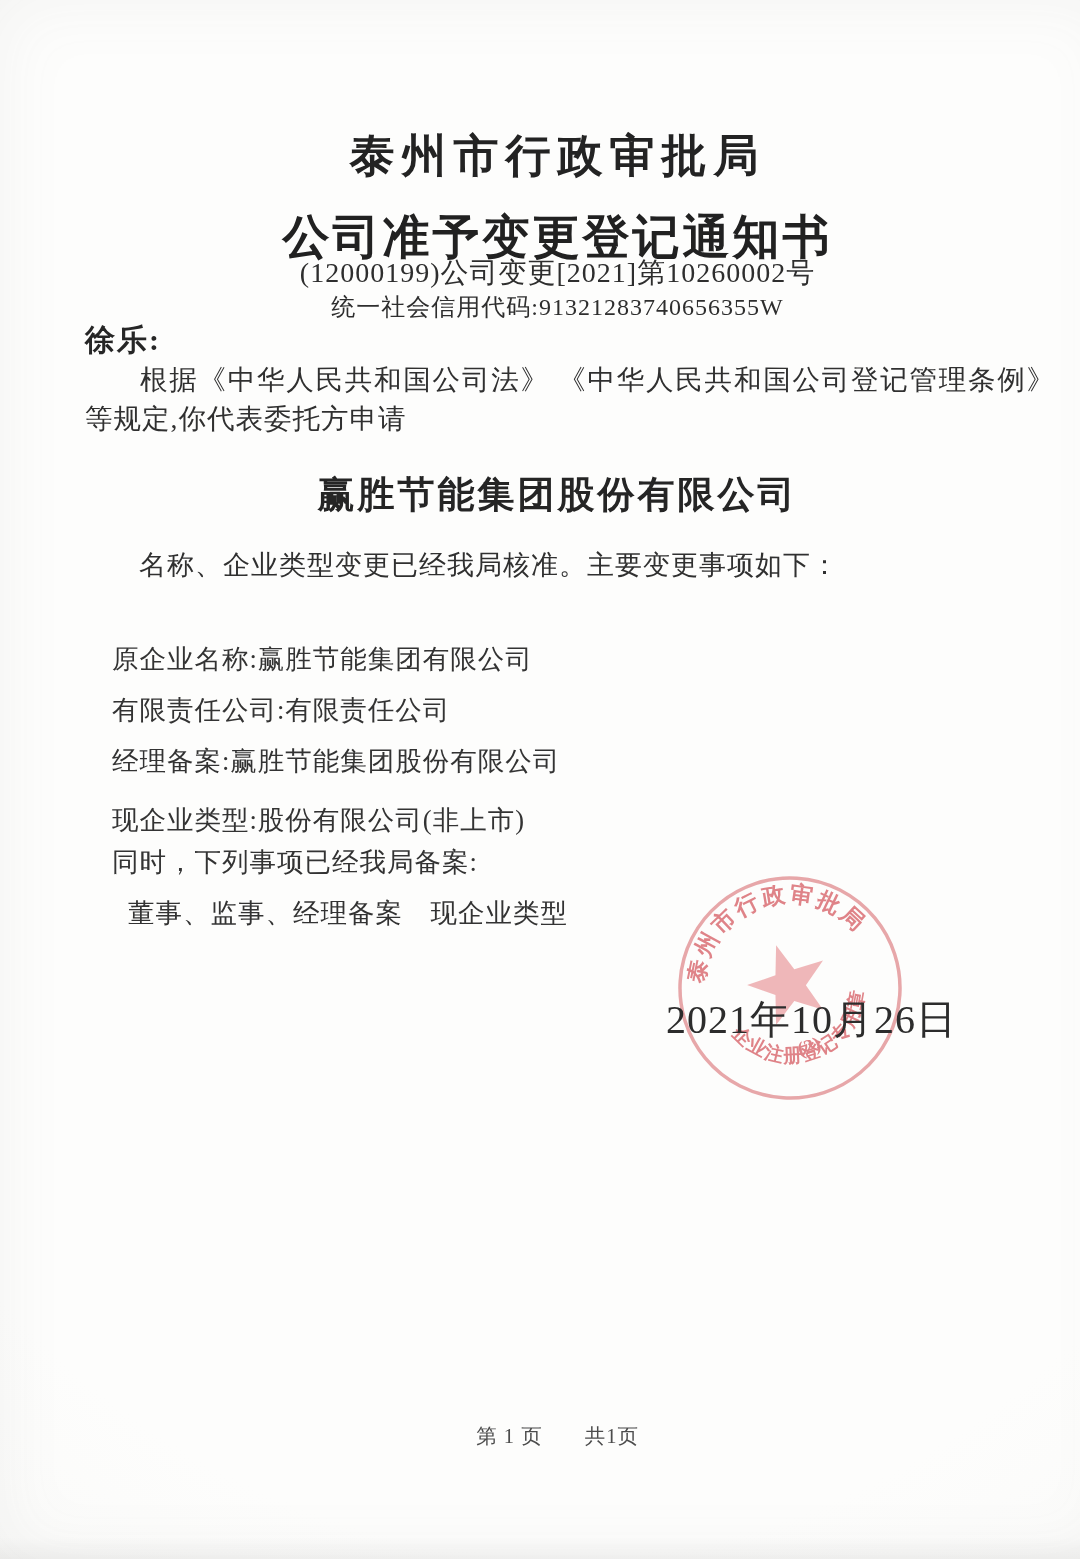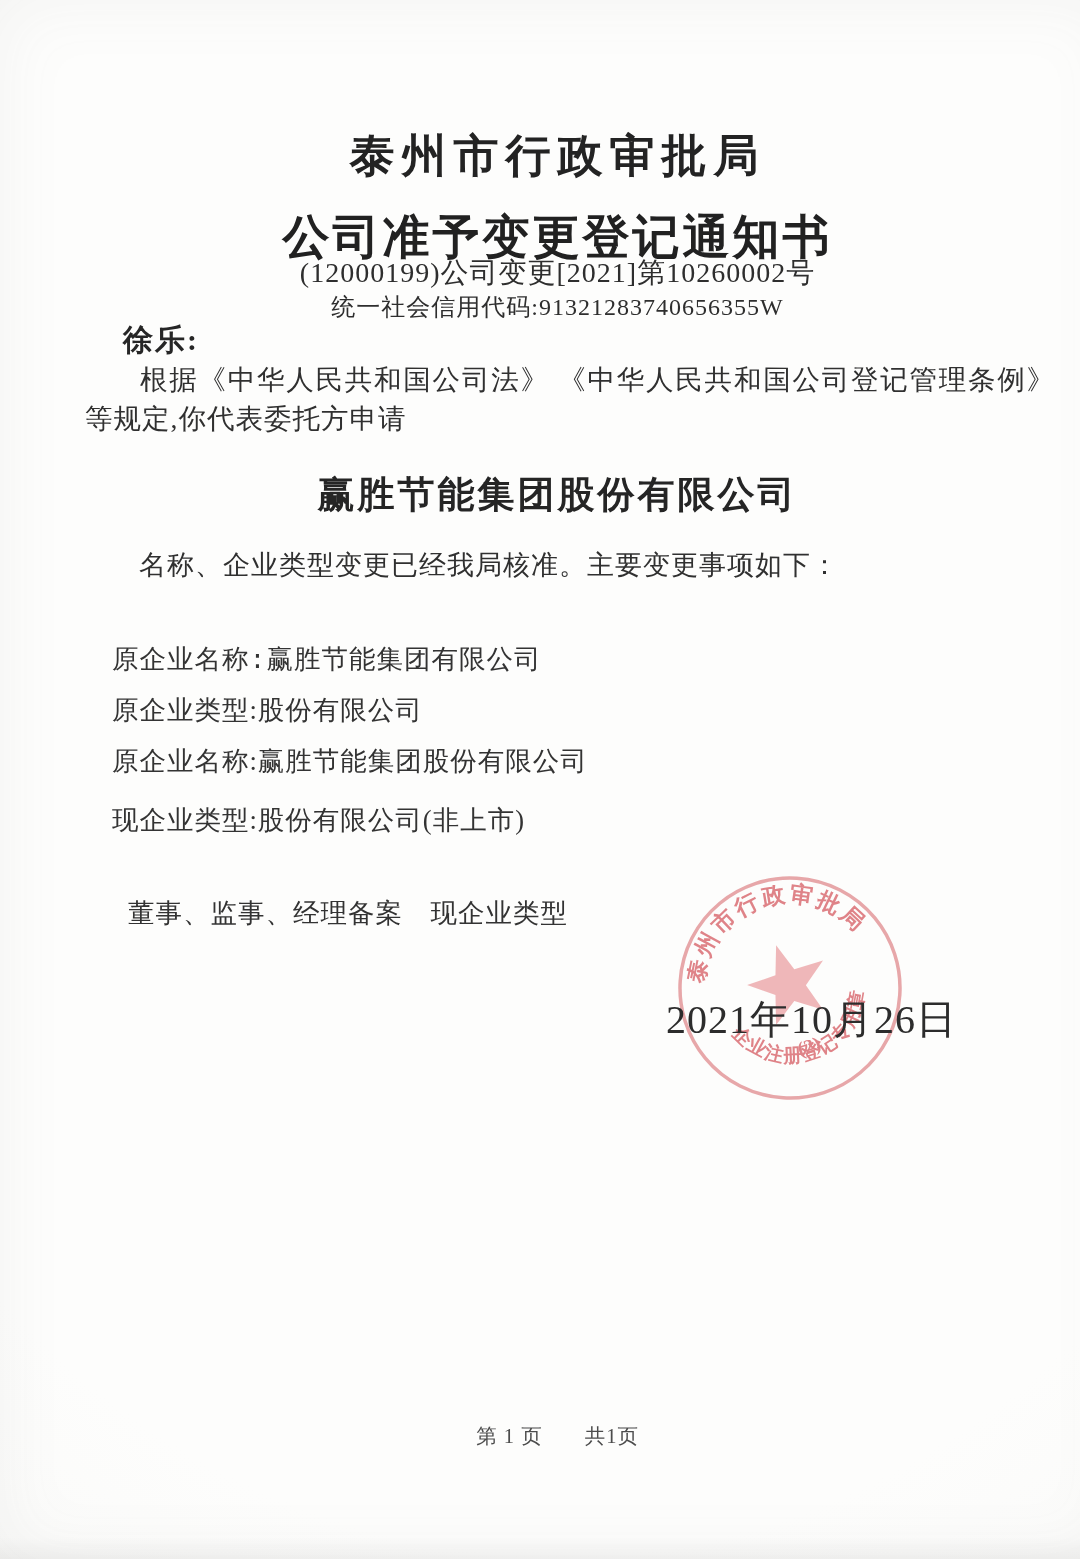--- a/index.html
+++ b/index.html
@@ -23,33 +23,33 @@
   .org-title{
     top:126px;font-family:"Liberation Sans","DejaVu Sans",sans-serif;
     font-weight:bold;font-size:45px;letter-spacing:7px;color:#232323;
   }
   .doc-title{
     top:206px;font-family:"Liberation Sans","DejaVu Sans",sans-serif;
     font-weight:bold;font-size:47px;letter-spacing:3px;color:#212121;
   }
   .doc-number{top:254px;font-size:28px;color:#2e2e2e;letter-spacing:1px;}
   .credit-code{top:291px;font-size:24px;color:#2e2e2e;letter-spacing:1px;}
-  .addressee{top:320px;left:85px;font-size:30px;font-weight:700;color:#262626;letter-spacing:2px;margin-left:38px;}
+  .addressee{top:320px;left:85px;font-size:30px;font-weight:700;color:#262626;letter-spacing:2px;}
   .intro{
     top:360px;left:85px;right:60px;
     font-size:27.5px;line-height:39px;text-indent:2em;
     text-align:justify;color:#303030;letter-spacing:1px;
   }
   .company{
     top:470px;font-family:"Liberation Sans","DejaVu Sans",sans-serif;
     font-weight:bold;font-size:37px;letter-spacing:3px;color:#252525;
   }
   .approval{top:547px;left:85px;right:60px;font-size:27px;text-indent:2em;color:#303030;letter-spacing:1px;}
   .item{position:absolute;font-size:26.5px;color:#333333;letter-spacing:1px;}
-  .i0{top:641px;left:112px;font-family:Liberation Mono, monospace;}
+  .i0{top:641px;left:112px;}
   .i1{top:692px;left:112px;}
   .i2{top:743px;left:112px;}
   .i3{top:802px;left:112px;}
   .i4{top:844px;left:112px;}
   .i5{top:895px;left:128px;}
   .i6{top:945px;left:148px;}
   .issue-date{
     top:992px;left:666px;font-size:40px;color:#2c2c2c;letter-spacing:1px;z-index:3;
   }
   .seal-wrap{top:858px;left:660px;width:264px;height:270px;z-index:2;}
@@ -70,23 +70,24 @@
   <div class="abs center doc-number">(12000199)公司变更[2021]第10260002号</div>
   <div class="abs center credit-code">统一社会信用代码:91321283740656355W</div>
 
   <div class="abs addressee">徐乐:</div>
   <div class="abs intro">根据《中华人民共和国公司法》 《中华人民共和国公司登记管理条例》等规定,你代表委托方申请</div>
 
   <div class="abs center company">赢胜节能集团股份有限公司</div>
   <div class="abs approval">名称、企业类型变更已经我局核准。主要变更事项如下：</div>
 
   <div class="item i0">原企业名称:赢胜节能集团有限公司</div>
-  <div class="item i1">原企业类型:股份有限公司</div>
-  <div class="item i2">原企业名称:赢胜节能集团股份有限公司</div>
+  <div class="item i1">有限责任公司:有限责任公司</div>
+  <div class="item i2">经理备案:赢胜节能集团股份有限公司</div>
   <div class="item i3">现企业类型:股份有限公司(非上市)</div>
+  <div class="item i4">同时，下列事项已经我局备案:</div>
   <div class="item i5">董事、监事、经理备案　现企业类型</div>
 
   <div class="abs issue-date">2021年10月26日</div>
 
   <div class="abs seal-wrap">
     <svg width="264" height="270" viewBox="0 0 264 270">
       <defs>
         <path id="arcTop" d="M 48.2 103.4 A 86 86 0 0 1 211.8 103.4" fill="none"></path>
         <path id="arcBottom" d="M 60.5 155.3 A 74 74 0 0 0 199.5 155.3" fill="none"></path>
       </defs>

